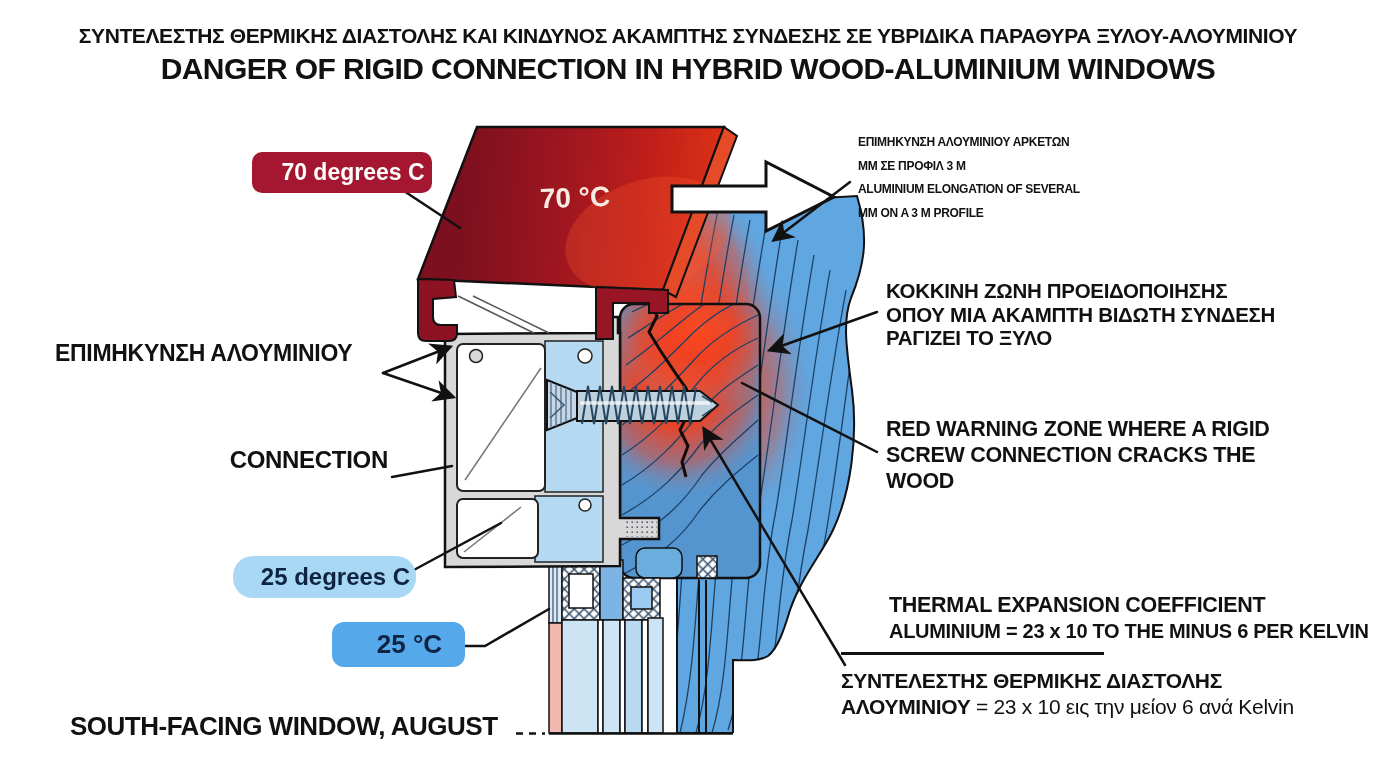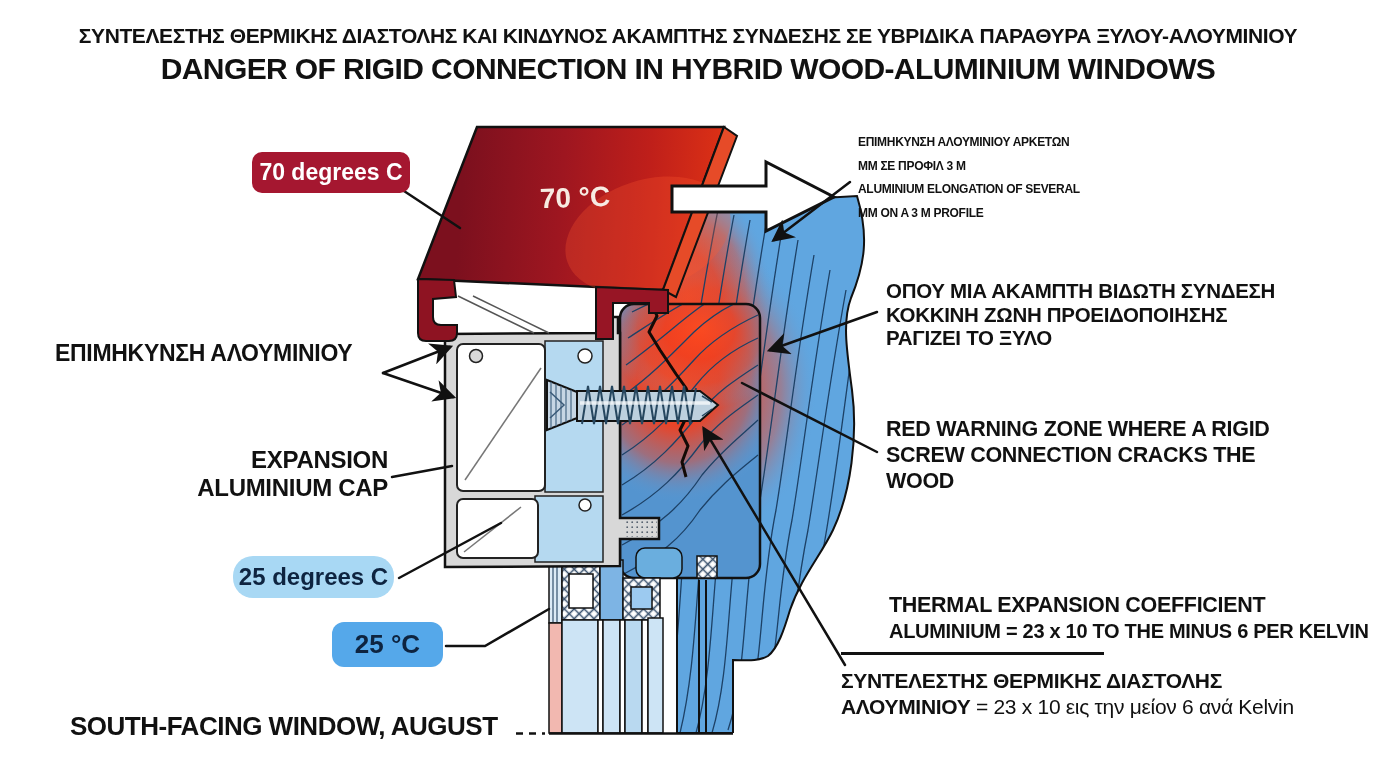--- a/index.html
+++ b/index.html
@@ -8,21 +8,21 @@
     background:#ffffff;
     font-family:"Liberation Sans", sans-serif;
     color:var(--text-black,#111);
   }
   .abs{position:absolute;}
   #diagram-svg{position:absolute;left:0;top:0;z-index:1;}
   .lbl{position:absolute;z-index:3;font-weight:bold;letter-spacing:-0.3px;line-height:1.17;white-space:nowrap;color:var(--text-black,#111);}
   .title-line{position:absolute;left:0;right:0;text-align:center;font-weight:bold;white-space:nowrap;z-index:3;color:var(--text-black,#111);}
   #title-greek{top:24px;font-size:21px;letter-spacing:-0.4px;}
   #title-english{top:52px;font-size:30px;letter-spacing:-0.6px;}
-  .badge{position:absolute;z-index:4;font-weight:bold;display:flex;align-items:center;justify-content:center;}
+  .badge{position:absolute;z-index:4;font-weight:bold;display:flex;align-items:center;justify-content:center;padding-left:22px;}
   #badge-hot{left:252px;top:152px;width:158px;height:41px;border-radius:10px;background:var(--badge-red,#a51730);color:#fff;font-size:23px;}
   #badge-cool-left{left:233px;top:556px;width:161px;height:42px;border-radius:20px;background:var(--badge-light-blue,#a8d8f4);color:var(--badge-text-navy,#0e2440);font-size:24px;}
   #badge-cool{left:332px;top:622px;width:111px;height:45px;border-radius:12px;background:var(--badge-blue,#55a8ea);color:var(--badge-text-navy,#0e2440);font-size:26px;}
   #label-left-elongation{left:55px;top:339px;width:320px;font-size:23px;line-height:28px;}
   #label-cap{left:105px;top:446px;width:283px;text-align:right;font-size:24px;line-height:28px;}
   #label-right-elongation{left:858px;top:131px;font-size:12px;line-height:23.5px;}
   #label-warning-greek{left:886px;top:279px;font-size:20.5px;line-height:23.5px;}
   #label-warning-english{left:886px;top:416px;font-size:21.5px;line-height:26px;}
   #label-coeff-english{left:841px;top:592px;font-size:21.5px;line-height:26px;margin-left:48px;}
   #coeff-underline{left:841px;top:652px;width:263px;border-top:3px solid #111;z-index:3;}
@@ -184,34 +184,33 @@
 
 <div class="badge" id="badge-hot">70 degrees C</div>
 <div class="badge" id="badge-cool-left">25 degrees C</div>
 <div class="badge" id="badge-cool">25 °C</div>
 
 <div class="lbl" id="label-left-elongation">
   <div>ΕΠΙΜΗΚΥΝΣΗ ΑΛΟΥΜΙΝΙΟΥ</div>
 </div>
 
 <div class="lbl" id="label-cap">
-  <div>EXPANSION</div>
-  <div>ALUMINIUM CAP</div>
+  <div>CONNECTION</div>
 </div>
 
 <div class="lbl" id="label-right-elongation">
   <div>ΕΠΙΜΗΚΥΝΣΗ ΑΛΟΥΜΙΝΙΟΥ ΑΡΚΕΤΩΝ</div>
   <div>ΜΜ ΣΕ ΠΡΟΦΙΛ 3 Μ</div>
   <div>ALUMINIUM ELONGATION OF SEVERAL</div>
   <div>MM ON A 3 M PROFILE</div>
 </div>
 
 <div class="lbl" id="label-warning-greek">
+  <div>ΚΟΚΚΙΝΗ ΖΩΝΗ ΠΡΟΕΙΔΟΠΟΙΗΣΗΣ</div>
   <div>ΟΠΟΥ ΜΙΑ ΑΚΑΜΠΤΗ ΒΙΔΩΤΗ ΣΥΝΔΕΣΗ</div>
-  <div>ΚΟΚΚΙΝΗ ΖΩΝΗ ΠΡΟΕΙΔΟΠΟΙΗΣΗΣ</div>
   <div>ΡΑΓΙΖΕΙ ΤΟ ΞΥΛΟ</div>
 </div>
 
 <div class="lbl" id="label-warning-english">
   <div>RED WARNING ZONE WHERE A RIGID</div>
   <div>SCREW CONNECTION CRACKS THE</div>
   <div>WOOD</div>
 </div>
 
 <div class="lbl" id="label-coeff-english">

